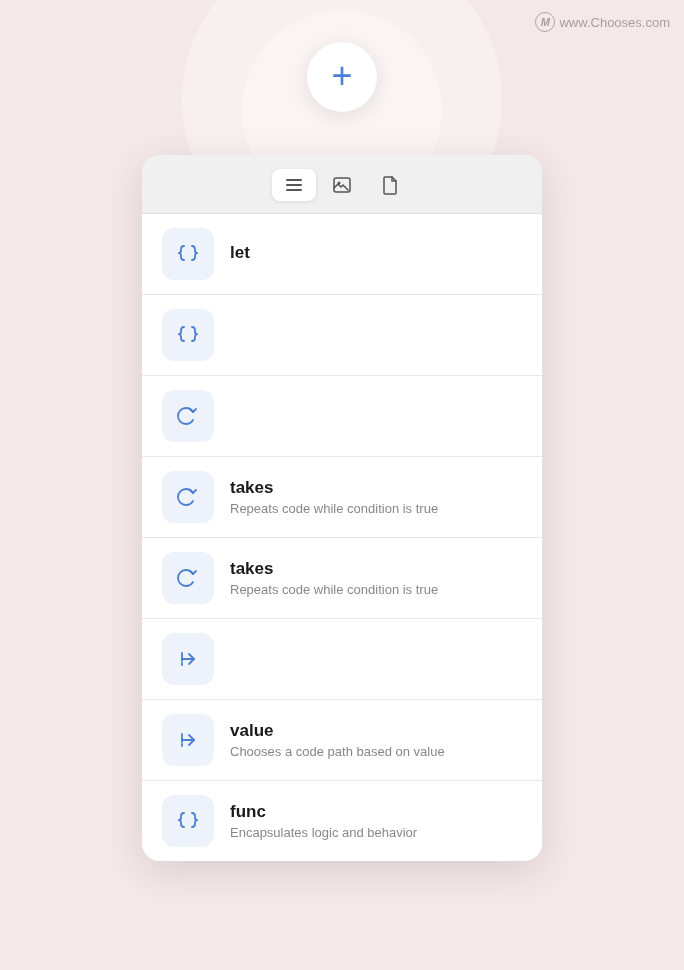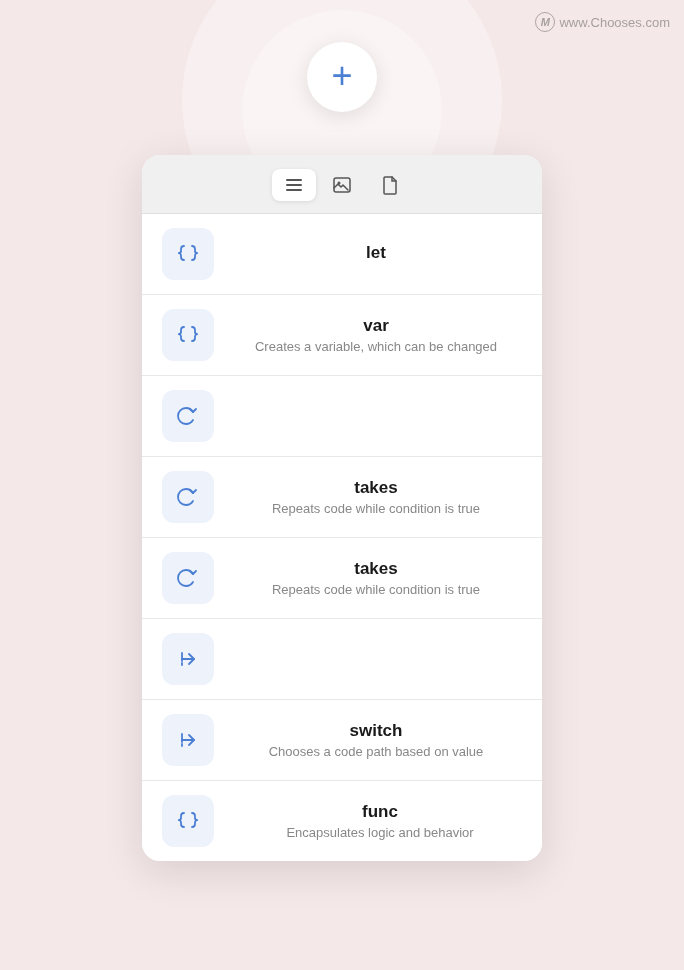--- a/index.html
+++ b/index.html
@@ -141,26 +141,24 @@
     }
 
     .list-item {
       display: flex;
       align-items: center;
       padding: 14px 20px;
       border-bottom: 1px solid #e8e8e8;
       cursor: pointer;
       background: white;
       transition: background 0.1s;
-      text-align: center;
     }
 
     .list-item:last-child {
       border-bottom: none;
-      gap: 8px;
     }
 
     
     .item-icon {
       width: 52px;
       height: 52px;
       background: #eef2fb;
       border-radius: 12px;
       display: flex;
       align-items: center;
@@ -244,24 +242,20 @@
       <div class="item-name">let</div>
     </div>
   </div>
       <div class="list-item">
     <div class="item-icon">
       <svg viewBox="0 0 28 28" fill="none">
     <path d="M10 6C8 6 7 7 7 9v2c0 1.5-1 2-2 2s2 .5 2 2v2c0 2 1 3 3 3" stroke="#4a7fd4" stroke-width="1.8" stroke-linecap="round" stroke-linejoin="round" fill="none"></path>
     <path d="M18 6c2 0 3 1 3 3v2c0 1.5 1 2 2 2s-2 .5-2 2v2c0 2-1 3-3 3" stroke="#4a7fd4" stroke-width="1.8" stroke-linecap="round" stroke-linejoin="round" fill="none"></path>
   </svg>
     </div>
-    <div class="item-text">
-      <div class="item-name">var</div>
-      <div class="item-desc">Creates a variable, which can be changed</div>
-    </div>
   </div>
       <div class="list-item">
     <div class="item-icon">
       <svg viewBox="0 0 28 28" fill="none">
     <path d="M19 10c-1.5-2.5-4-4-7-4C7.5 6 4 9.5 4 14s3.5 8 8 8c3 0 5.5-1.5 7-4" stroke="#4a7fd4" stroke-width="1.8" stroke-linecap="round" fill="none"></path>
     <path d="M22 7l-3 3-3-3" stroke="#4a7fd4" stroke-width="1.8" stroke-linecap="round" stroke-linejoin="round" fill="none"></path>
   </svg>
     </div>
   </div>
       <div class="list-item">
@@ -301,21 +295,21 @@
       <div class="list-item">
     <div class="item-icon">
       <svg viewBox="0 0 28 28" fill="none">
     <path d="M8 14h12" stroke="#4a7fd4" stroke-width="1.8" stroke-linecap="round"></path>
     <path d="M15 9l5 5-5 5" stroke="#4a7fd4" stroke-width="1.8" stroke-linecap="round" stroke-linejoin="round"></path>
     <path d="M8 8v6" stroke="#4a7fd4" stroke-width="1.8" stroke-linecap="round"></path>
     <path d="M8 20v-6" stroke="#4a7fd4" stroke-width="1.8" stroke-linecap="round" stroke-dasharray="2 2"></path>
   </svg>
     </div>
     <div class="item-text">
-      <div class="item-name">switch</div>
+      <div class="item-name">value</div>
       <div class="item-desc">Chooses a code path based on value</div>
     </div>
   </div>
       <div class="list-item">
     <div class="item-icon">
       <svg viewBox="0 0 28 28" fill="none">
     <path d="M10 6C8 6 7 7 7 9v2c0 1.5-1 2-2 2s2 .5 2 2v2c0 2 1 3 3 3" stroke="#4a7fd4" stroke-width="1.8" stroke-linecap="round" stroke-linejoin="round" fill="none"></path>
     <path d="M18 6c2 0 3 1 3 3v2c0 1.5 1 2 2 2s-2 .5-2 2v2c0 2-1 3-3 3" stroke="#4a7fd4" stroke-width="1.8" stroke-linecap="round" stroke-linejoin="round" fill="none"></path>
   </svg>
     </div>

